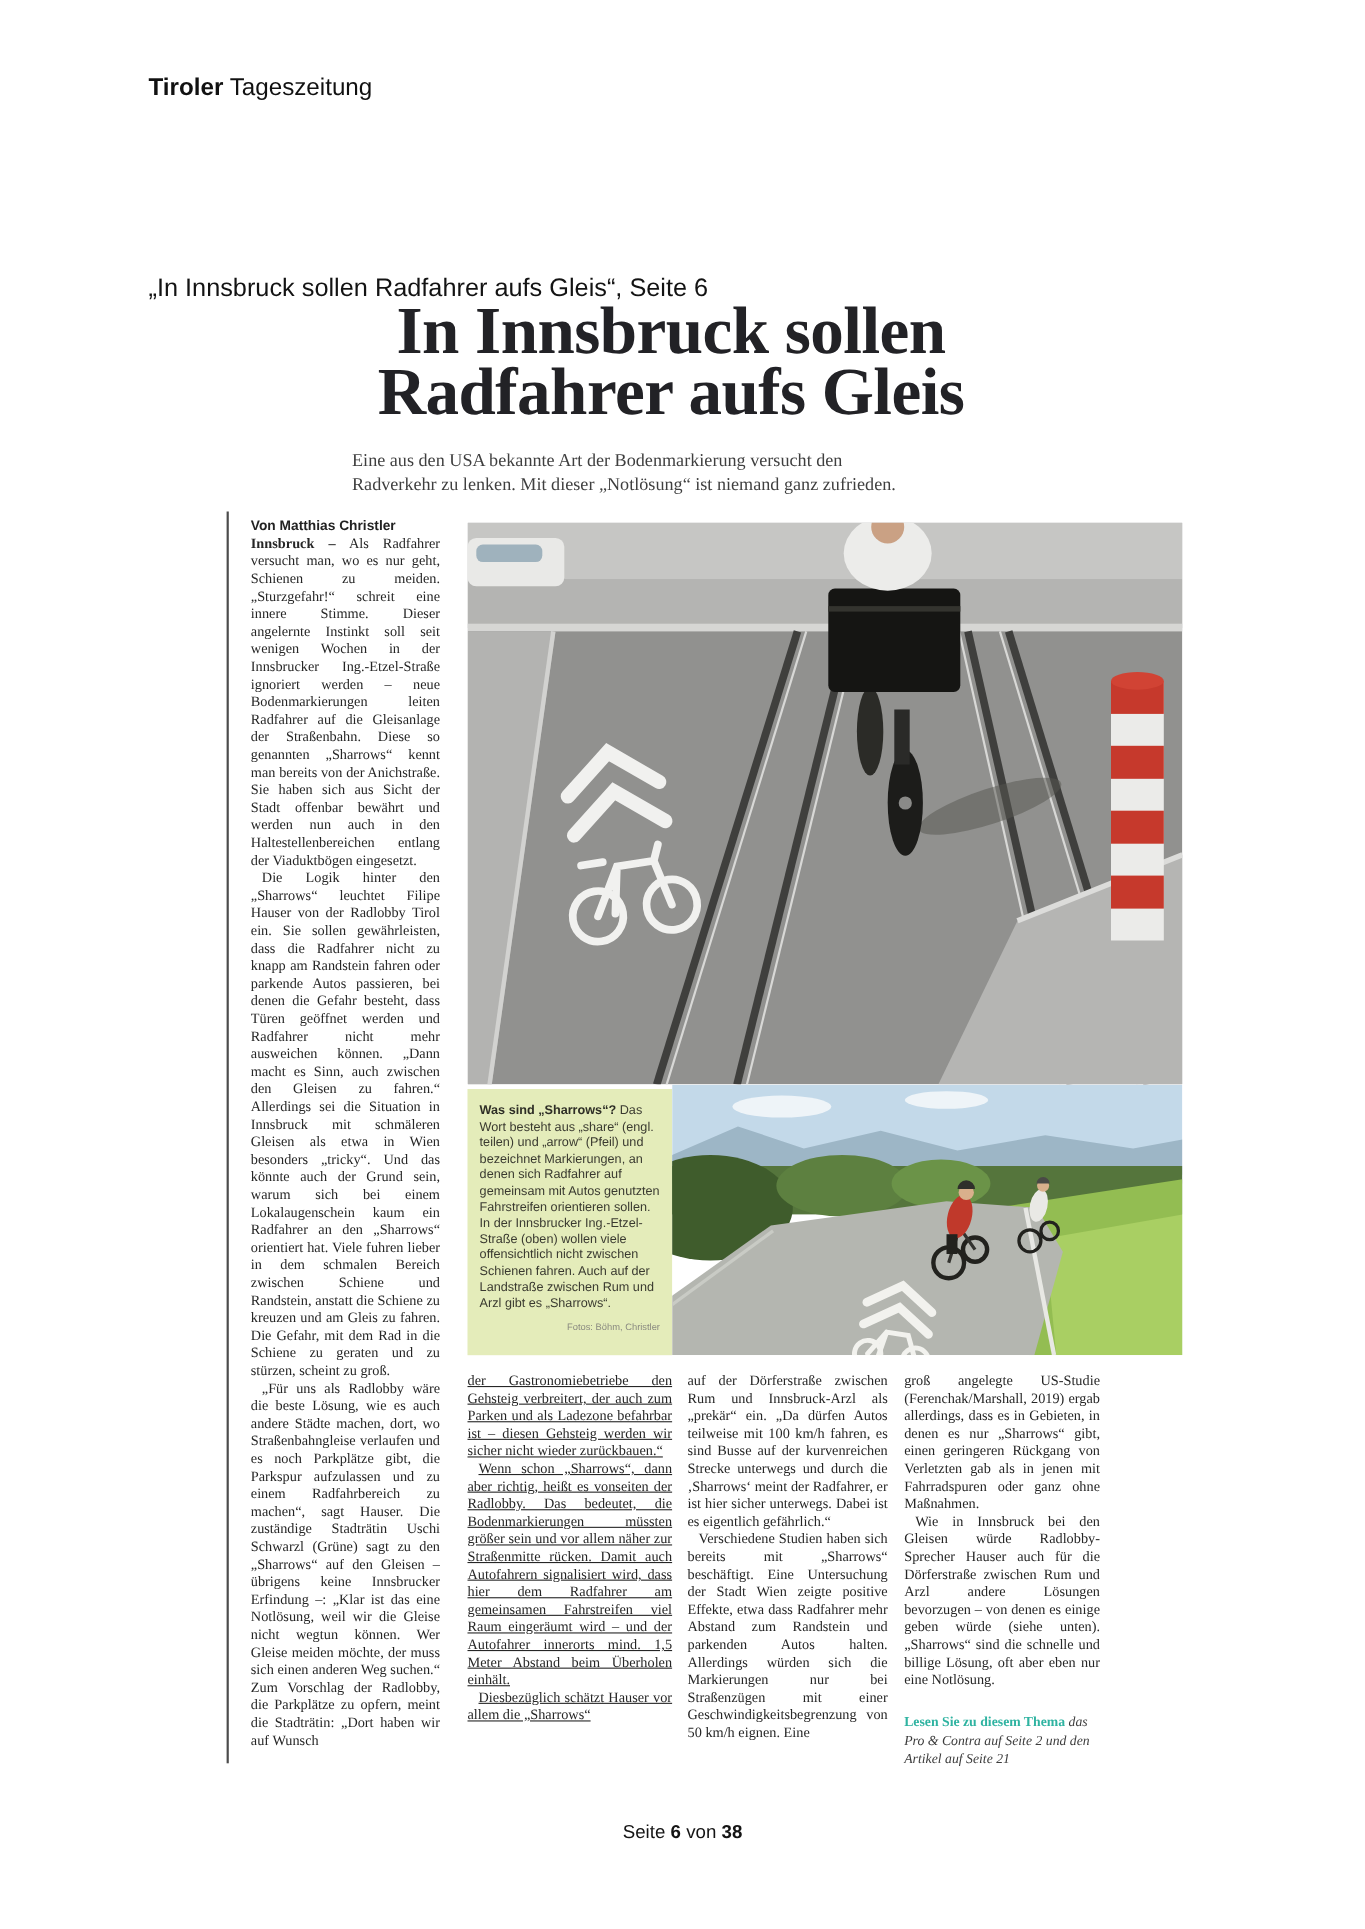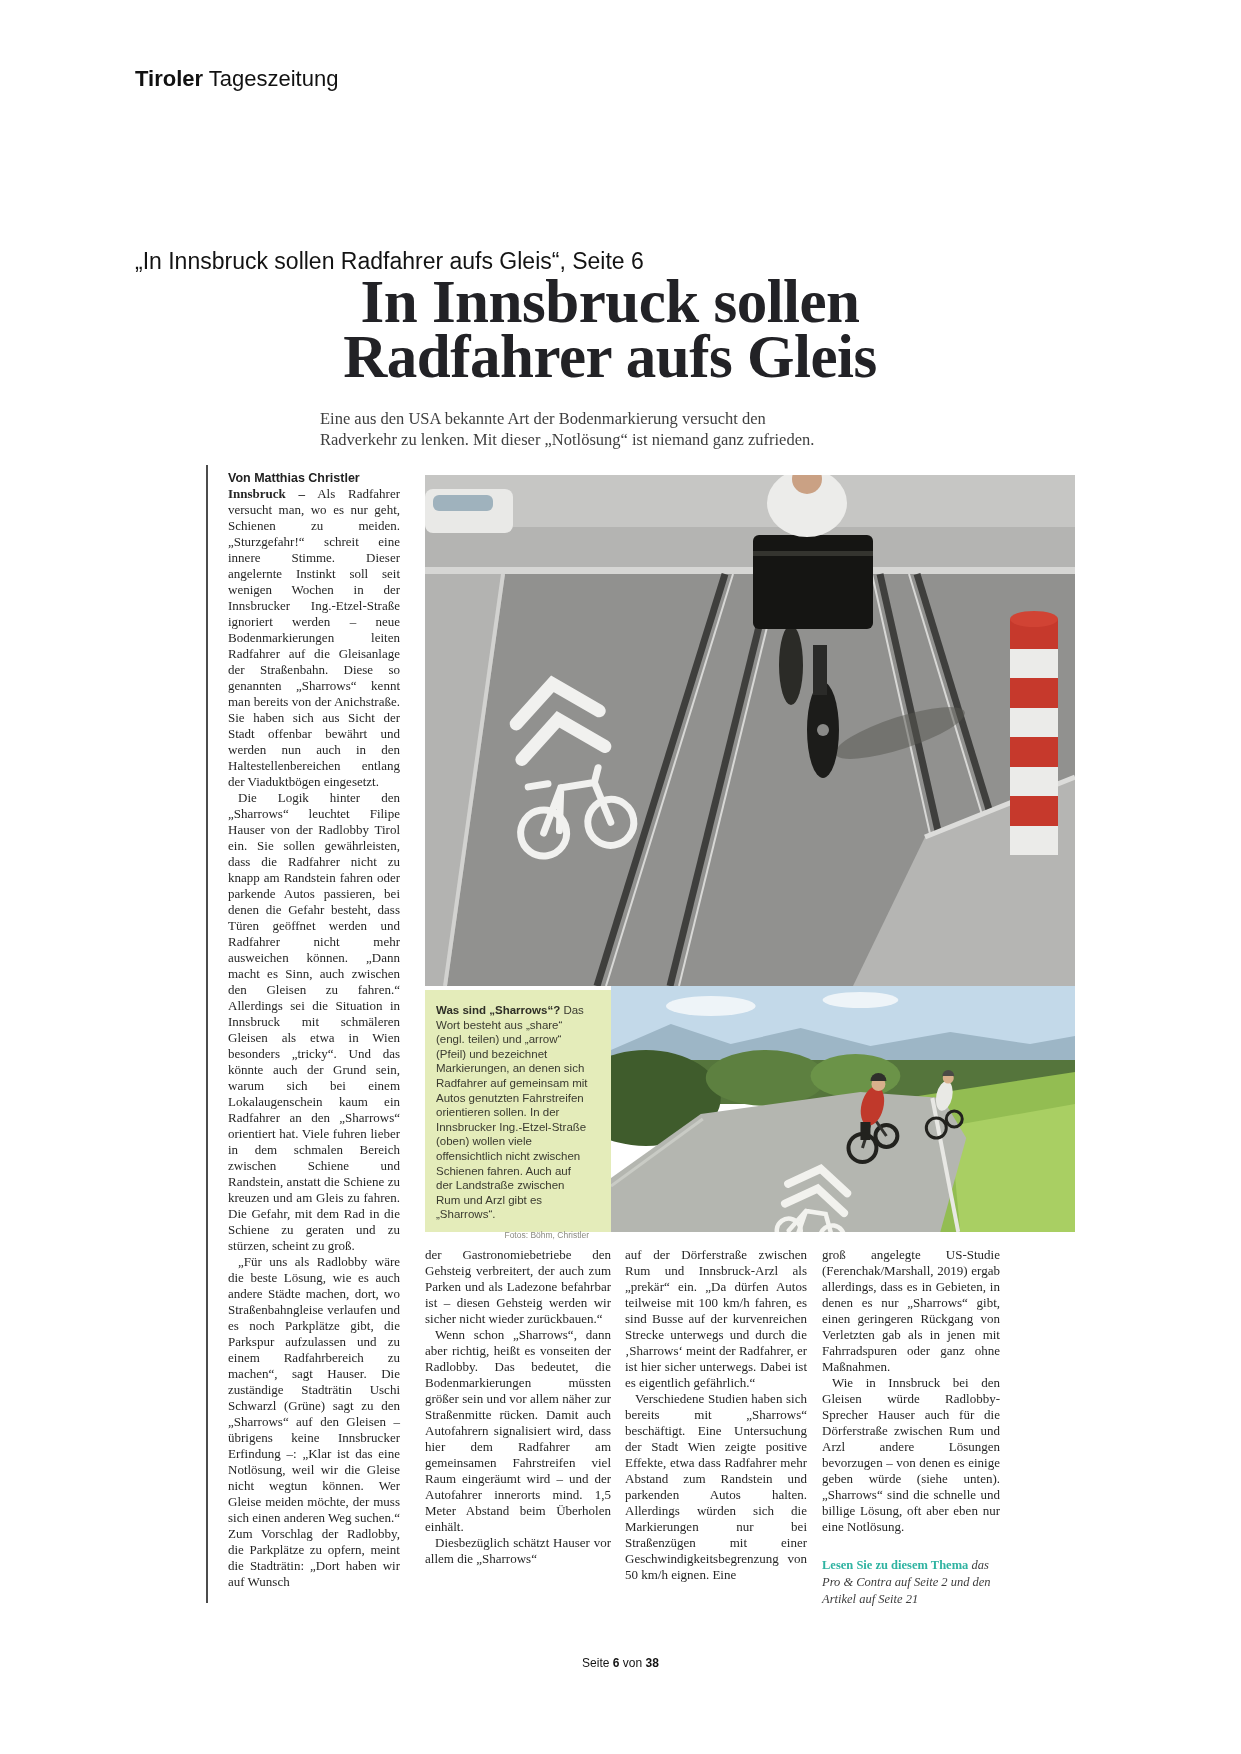--- a/index.html
+++ b/index.html
@@ -17,46 +17,46 @@
             font-size:61px;line-height:55px;font-weight:700;color:#222226;letter-spacing:-0.5px;}
   .subhead{left:320px;top:408px;width:580px;text-align:left;
            font-size:16.5px;line-height:21px;color:#3f3f3f;}
 
   .rule-left{left:206px;top:465px;width:2px;height:1138px;background:#4c4c4c;}
 
   .textcol{font-size:13px;line-height:16px;text-align:justify;color:#262626;}
   .textcol p{margin:0;}
   .textcol p.indent{text-indent:10px;}
   .col1{left:228px;top:470px;width:172px;}
-  .col2{left:425px;top:1247px;width:186px;}
+  .col2{left:425px;top:1247px;width:186px;text-decoration:underline;}
   .col3{left:625px;top:1247px;width:182px;}
   .col4{left:822px;top:1247px;width:178px;}
   .byline{font-family:"Liberation Sans",sans-serif;font-weight:700;font-size:12.5px;
           color:#222;margin:0 0 16px 0;text-align:left;}
   .lead-loc{font-weight:700;}
 
   .photo{overflow:hidden;}
   .photo svg{display:block;width:100%;height:100%;}
   .photo1{left:425px;top:475px;width:650px;height:511px;}
   .photo2{left:611px;top:986px;width:464px;height:246px;}
 
   .caption-box{left:425px;top:990px;width:186px;height:242px;box-sizing:border-box;
-               background:var(--caption-bg,#e4ecba);padding:13px 22px 8px 11px;
+               background:var(--caption-bg,#e4ecba);padding:13px 11px 8px 11px;
                font-family:"Liberation Sans",sans-serif;font-size:11.5px;line-height:14.6px;
                color:#3a3a30;text-align:left;}
   .caption-box .cap-lead{font-weight:700;color:#2e2e26;}
   .caption-credit{display:block;text-align:right;font-size:8.5px;color:#8a8a80;margin-top:6px;}
 
   .note{margin-top:22px;font-family:Liberation Serif, serif;font-size:12.5px;
         line-height:17px;text-align:left;}
   .note-green{color:var(--note-green,#2fb3a1);font-weight:700;}
   .note-italic{color:#3c3c3c;font-style:italic;}
 
   .footer{left:0;top:1656px;width:1241px;text-align:center;
-          font-family:"Liberation Sans",sans-serif;font-size:12px;color:#141414;}
+          font-family:"Liberation Sans",sans-serif;font-size:17px;color:#141414;}
   .footer b{font-weight:700;}
 </style>
 </head>
 <body>
 
 <div class="page">
 
   <div class="abs brand">
     <b>Tiroler</b>
     <span>Tageszeitung</span>

